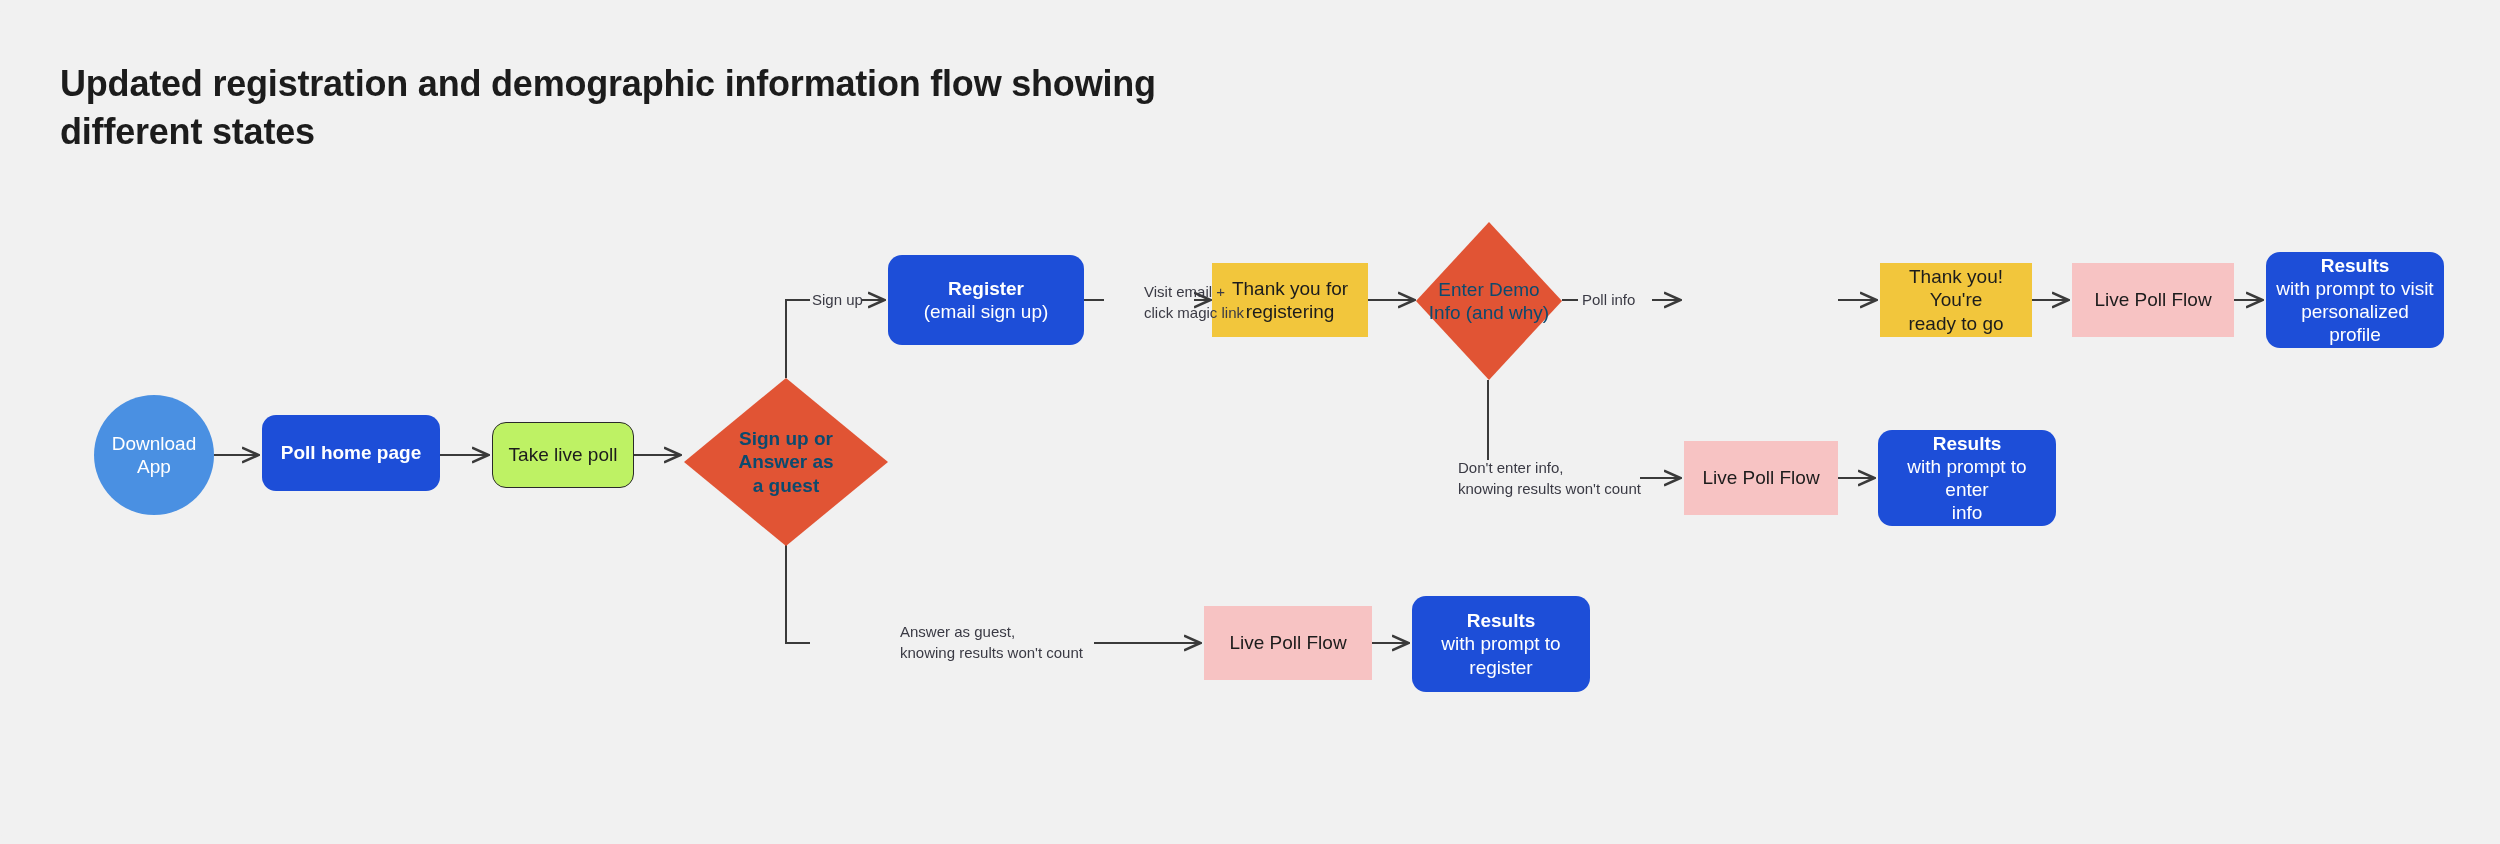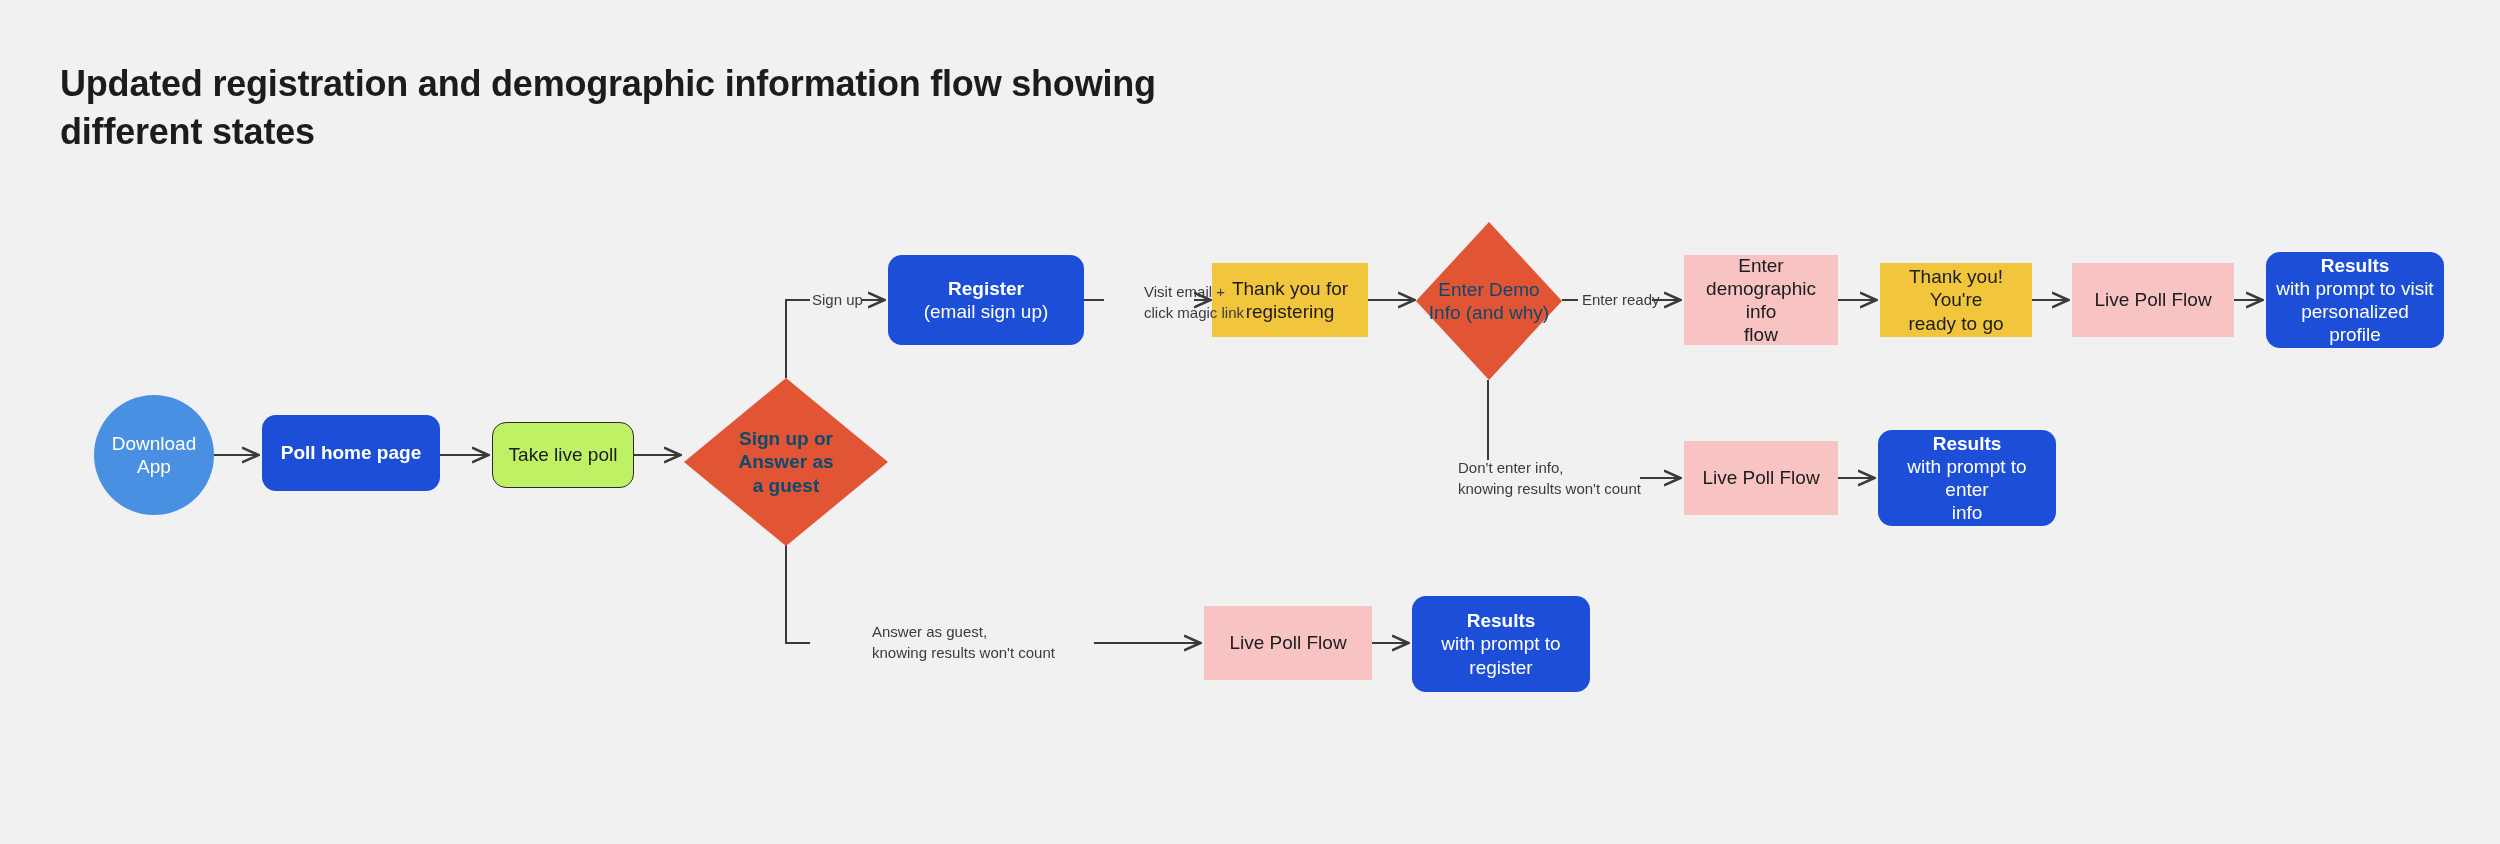--- a/index.html
+++ b/index.html
@@ -193,27 +193,20 @@
   </div>
 
   <div class="node n-diamond" style="left:1416px; top:222px; width:146px; height:158px;">
     <div class="shape"></div>
     <div class="inner">
       <span class="t2">Enter Demo</span>
       <span class="t2">Info (and why)</span>
     </div>
   </div>
 
-  <div class="node n-pink" style="left:1684px; top:255px; width:154px; height:90px;">
-    <div class="inner">
-      <span class="t2">Enter</span>
-      <span class="t2">demographic info</span>
-      <span class="t2">flow</span>
-    </div>
-  </div>
 
   <div class="node n-yellow" style="left:1880px; top:263px; width:152px; height:74px;">
     <div class="inner">
       <span class="t2">Thank you! You're</span>
       <span class="t2">ready to go</span>
     </div>
   </div>
 
   <div class="node n-pink" style="left:2072px; top:263px; width:162px; height:74px;">
     <div class="inner">
@@ -255,21 +248,21 @@
       <span class="t2">with prompt to</span>
       <span class="t2">register</span>
     </div>
   </div>
 
   <div class="edge-label" style="left:812px; top:290px;">Sign up</div>
 
   <div class="edge-label" style="left:1144px; top:282px;">Visit email +
 click magic link</div>
 
-  <div class="edge-label" style="left:1582px; top:290px;">Enter ready</div>
+  <div class="edge-label" style="left:1582px; top:290px;">Poll info</div>
 
   <div class="edge-label" style="left:1458px; top:458px;">Don't enter info,
 knowing results won't count</div>
 
-  <div class="edge-label" style="left:872px; top:622px;">Answer as guest,
+  <div class="edge-label" style="left:900px; top:622px;">Answer as guest,
 knowing results won't count</div>
 
 </div>
 
 </body></html>

